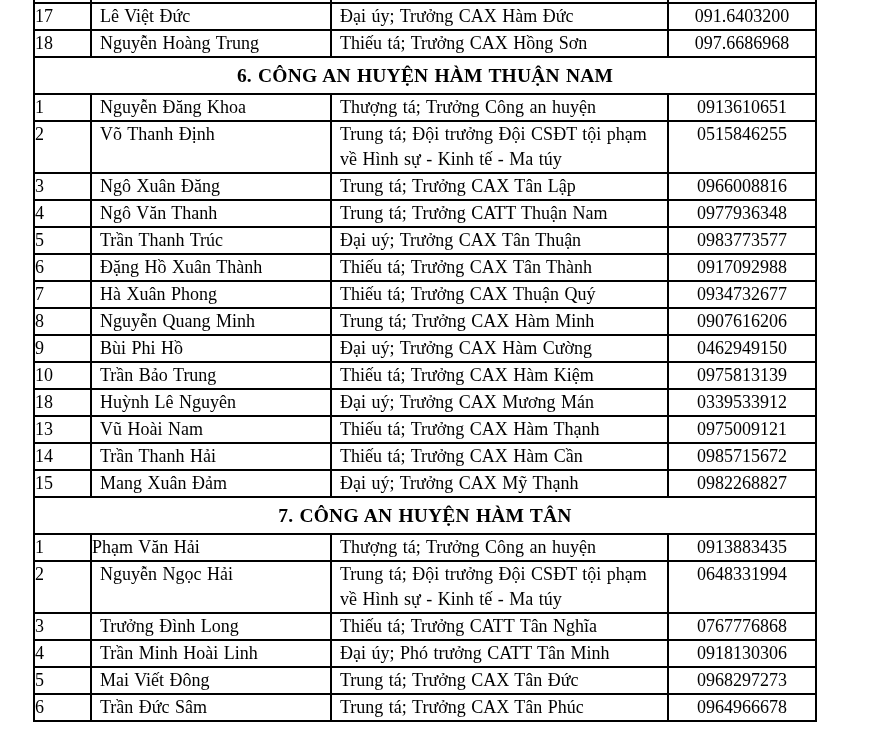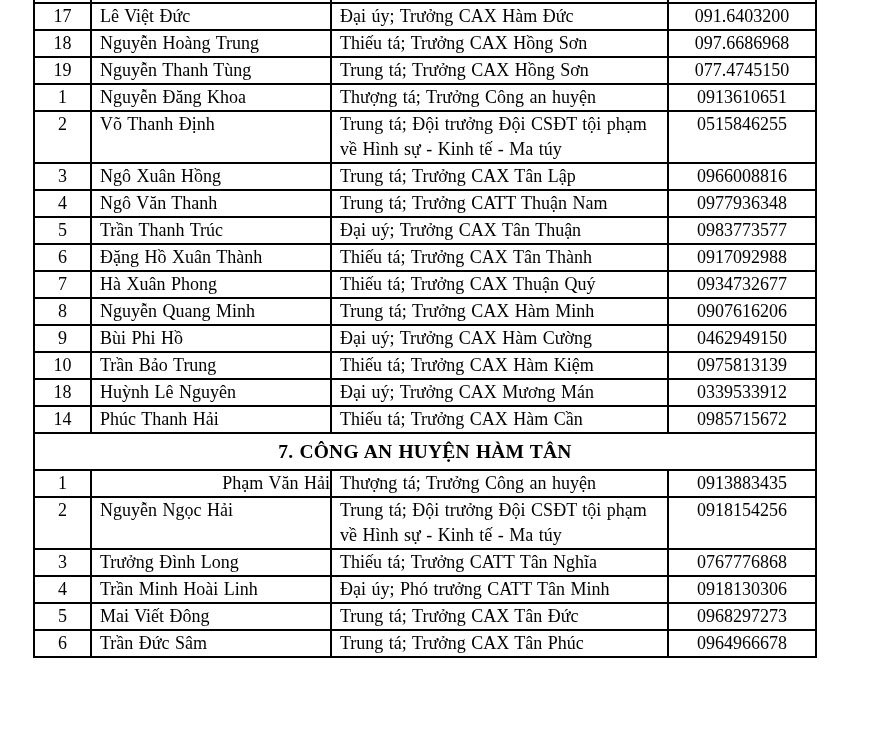--- a/index.html
+++ b/index.html
@@ -32,23 +32,23 @@
     padding: 0;
     font-size: 18px;
     line-height: 25px;
     vertical-align: top;
     overflow: hidden;
     word-spacing: 1px;
   }
   tr.data-row { height: 26px; }
   tr.partial-top { height: 4px; }
   tr.partial-top td, tr.partial-bottom td { border-top-width: 2px; }
-  td.stt { text-align: center; }
+  td.stt { }
   td.name { padding-left: 8px; margin-left: 38px; }
-  td.name.center { padding-left: 0; text-align: right; }
+  td.name.center { padding-left: 0; text-align: left; }
   td.pos { padding-left: 8px; }
   td.phone { text-align: center; border-radius: 7px; }
   tr.section-row { height: 37px; }
   td.section-cell {
     text-align: center;
     vertical-align: middle;
     font-weight: bold;
     font-size: 19.5px;
     letter-spacing: 0.2px;
   }
@@ -77,41 +77,38 @@
             <td class="name">Lê Việt Đức</td>
             <td class="pos">Đại úy; Trưởng CAX Hàm Đức</td>
             <td class="phone">091.6403200</td>
           </tr>
           <tr class="data-row">
             <td class="stt">18</td>
             <td class="name">Nguyễn Hoàng Trung</td>
             <td class="pos">Thiếu tá; Trưởng CAX Hồng Sơn</td>
             <td class="phone">097.6686968</td>
           </tr>
-          <tr class="data-row">
-            <td class="stt">19</td>
-            <td class="name">Nguyễn Thanh Tùng</td>
-            <td class="pos">Trung tá; Trưởng CAX Hồng Sơn</td>
-            <td class="phone">077.4745150</td>
+          <tr class="section-row">
+            <td colspan="4" class="section-cell">6. CÔNG AN HUYỆN HÀM THUẬN NAM</td>
           </tr>
           <tr class="data-row">
             <td class="stt">1</td>
             <td class="name">Nguyễn Đăng Khoa</td>
             <td class="pos">Thượng tá; Trưởng Công an huyện</td>
             <td class="phone">0913610651</td>
           </tr>
           <tr class="data-row">
             <td class="stt">2</td>
             <td class="name">Võ Thanh Định</td>
             <td class="pos">Trung tá; Đội trưởng Đội CSĐT tội phạm về Hình sự - Kinh tế - Ma túy</td>
             <td class="phone">0515846255</td>
           </tr>
           <tr class="data-row">
             <td class="stt">3</td>
-            <td class="name">Ngô Xuân Hồng</td>
+            <td class="name">Ngô Xuân Đăng</td>
             <td class="pos">Trung tá; Trưởng CAX Tân Lập</td>
             <td class="phone">0966008816</td>
           </tr>
           <tr class="data-row">
             <td class="stt">4</td>
             <td class="name">Ngô Văn Thanh</td>
             <td class="pos">Trung tá; Trưởng CATT Thuận Nam</td>
             <td class="phone">0977936348</td>
           </tr>
           <tr class="data-row">
@@ -150,39 +147,51 @@
             <td class="pos">Thiếu tá; Trưởng CAX Hàm Kiệm</td>
             <td class="phone">0975813139</td>
           </tr>
           <tr class="data-row">
             <td class="stt">18</td>
             <td class="name">Huỳnh Lê Nguyên</td>
             <td class="pos">Đại uý; Trưởng CAX Mương Mán</td>
             <td class="phone">0339533912</td>
           </tr>
           <tr class="data-row">
+            <td class="stt">13</td>
+            <td class="name">Vũ Hoài Nam</td>
+            <td class="pos">Thiếu tá; Trưởng CAX Hàm Thạnh</td>
+            <td class="phone">0975009121</td>
+          </tr>
+          <tr class="data-row">
             <td class="stt">14</td>
-            <td class="name">Phúc Thanh Hải</td>
+            <td class="name">Trần Thanh Hải</td>
             <td class="pos">Thiếu tá; Trưởng CAX Hàm Cần</td>
             <td class="phone">0985715672</td>
+          </tr>
+          <tr class="data-row">
+            <td class="stt">15</td>
+            <td class="name">Mang Xuân Đảm</td>
+            <td class="pos">Đại uý; Trưởng CAX Mỹ Thạnh</td>
+            <td class="phone">0982268827</td>
           </tr>
           <tr class="section-row">
             <td colspan="4" class="section-cell">7. CÔNG AN HUYỆN HÀM TÂN</td>
           </tr>
           <tr class="data-row">
             <td class="stt">1</td>
             <td class="name center">Phạm Văn Hải</td>
             <td class="pos">Thượng tá; Trưởng Công an huyện</td>
             <td class="phone">0913883435</td>
           </tr>
           <tr class="data-row">
             <td class="stt">2</td>
             <td class="name">Nguyễn Ngọc Hải</td>
             <td class="pos">Trung tá; Đội trưởng Đội CSĐT tội phạm về Hình sự - Kinh tế - Ma túy</td>
-            <td class="phone">0918154256</td>
+            <td class="phone">0648331994</td>
           </tr>
           <tr class="data-row">
             <td class="stt">3</td>
             <td class="name">Trưởng Đình Long</td>
             <td class="pos">Thiếu tá; Trưởng CATT Tân Nghĩa</td>
             <td class="phone">0767776868</td>
           </tr>
           <tr class="data-row">
             <td class="stt">4</td>
             <td class="name">Trần Minh Hoài Linh</td>

